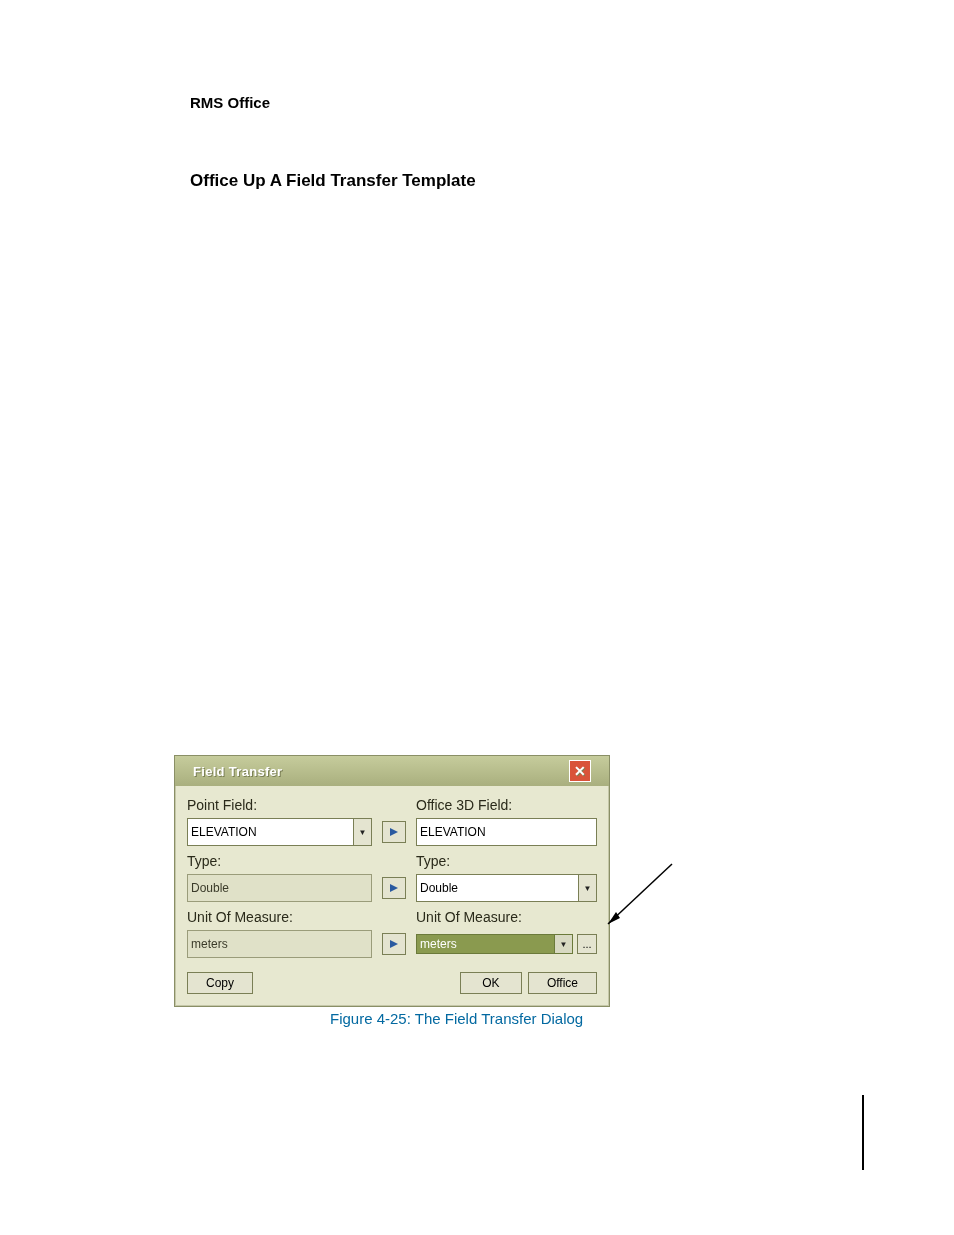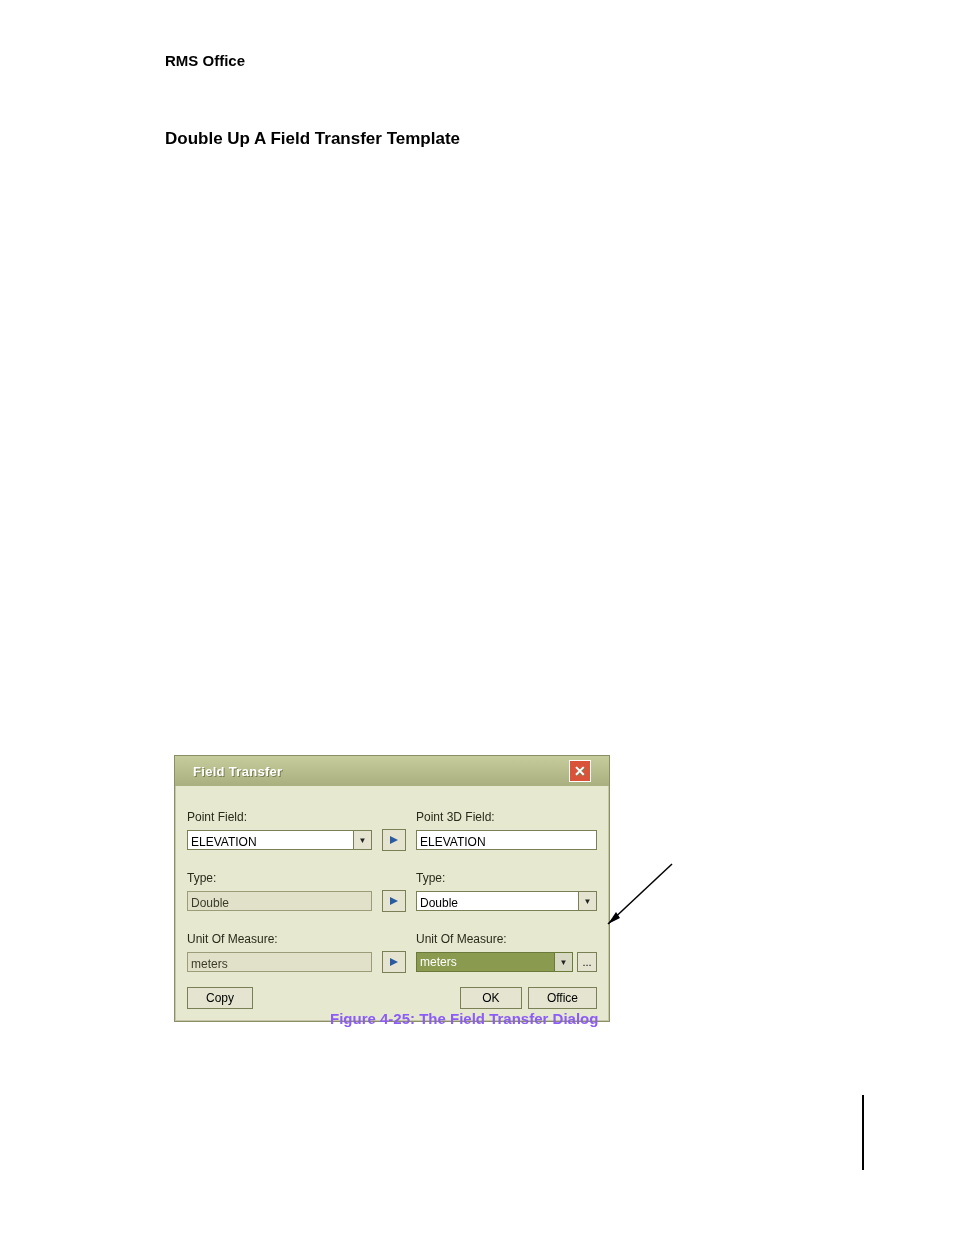--- a/index.html
+++ b/index.html
@@ -5,21 +5,22 @@
   body {
     margin: 0;
     padding: 0;
     background: #ffffff;
     font-family: Arial, Helvetica, sans-serif;
     width: 954px;
     height: 1235px;
     position: relative;
   }
   .page {
-    padding: 52px 90px 0 165px;
+    padding: 94px 90px 0 165px;
+    margin-left: 25px;
   }
   .header-title {
     font-weight: bold;
     font-size: 15px;
     color: #000;
     margin-bottom: 60px;
   }
   .section-heading {
     font-weight: bold;
     font-size: 17px;
@@ -73,32 +74,32 @@
   }
   .row {
     display: flex;
     align-items: center;
     gap: 8px;
   }
   .col-left { width: 185px; }
   .col-mid  { width: 28px; display:flex; justify-content:center; }
   .col-right{ flex: 1; }
   .label {
-    font-size: 12px;
+    font-size: 14px;
     color: #2a2a1a;
-    margin-top: 16px;
+    margin-top: 3px;
     margin-bottom: 1px;
   }
   .input-box, .select-box, .readonly-box {
     background: #fff;
     border: 1px solid #7a7f55;
-    height: 20px;
+    height: 28px;
     box-sizing: border-box;
     display: flex;
-    align-items: flex-end;
+    align-items: center;
     padding: 0 3px;
     font-size: 12px;
     color: #000;
     position: relative;
   }
   .select-box .dd-btn {
     position: absolute;
     right: 0; top: 0;
     width: 17px; height: 100%;
     background: #e4e4d0;
@@ -166,23 +167,23 @@
     font-size:11px;
     cursor:pointer;
     box-sizing:border-box;
   }
   .uom-right-group { display:flex; gap:4px; align-items:center; }
   .uom-right-group .highlight-box { flex:1; }
   .figure-caption {
     position:absolute;
     left: 330px;
     top: 1010px;
-    font-weight:bold;
+    font-weight:normal;
     font-size:15px;
-    color:#8b5cf6;
+    color:#0369a1;
   }
   .callout {
     position:absolute;
     left: 604px;
     top: 862px;
     width: 70px;
     height: 70px;
     pointer-events:none;
   }
   .side-rule {
@@ -192,40 +193,40 @@
     width: 2px;
     height: 75px;
     background:#000;
   }
 </style>
 </head>
 <body>
 
 <div class="page">
   <div class="header-title">RMS Office</div>
-  <div class="section-heading">Double Up A Field Transfer Template</div>
+  <div class="section-heading">Office Up A Field Transfer Template</div>
 </div>
 
 <div class="dialog-wrap">
   <div class="dialog">
     <div class="titlebar">
       <span>Field Transfer</span>
       <div class="close-btn">
         <span>✕</span>
       </div>
     </div>
     <div class="dialog-body">
 
       <div class="row">
         <div class="col-left">
           <div class="label">Point Field:</div>
         </div>
         <div class="col-mid"></div>
         <div class="col-right">
-          <div class="label">Point 3D Field:</div>
+          <div class="label">Office 3D Field:</div>
         </div>
       </div>
 
       <div class="row">
         <div class="col-left">
           <div class="select-box">
             <span>ELEVATION</span>
             <div class="dd-btn">▼</div>
           </div>
         </div>

